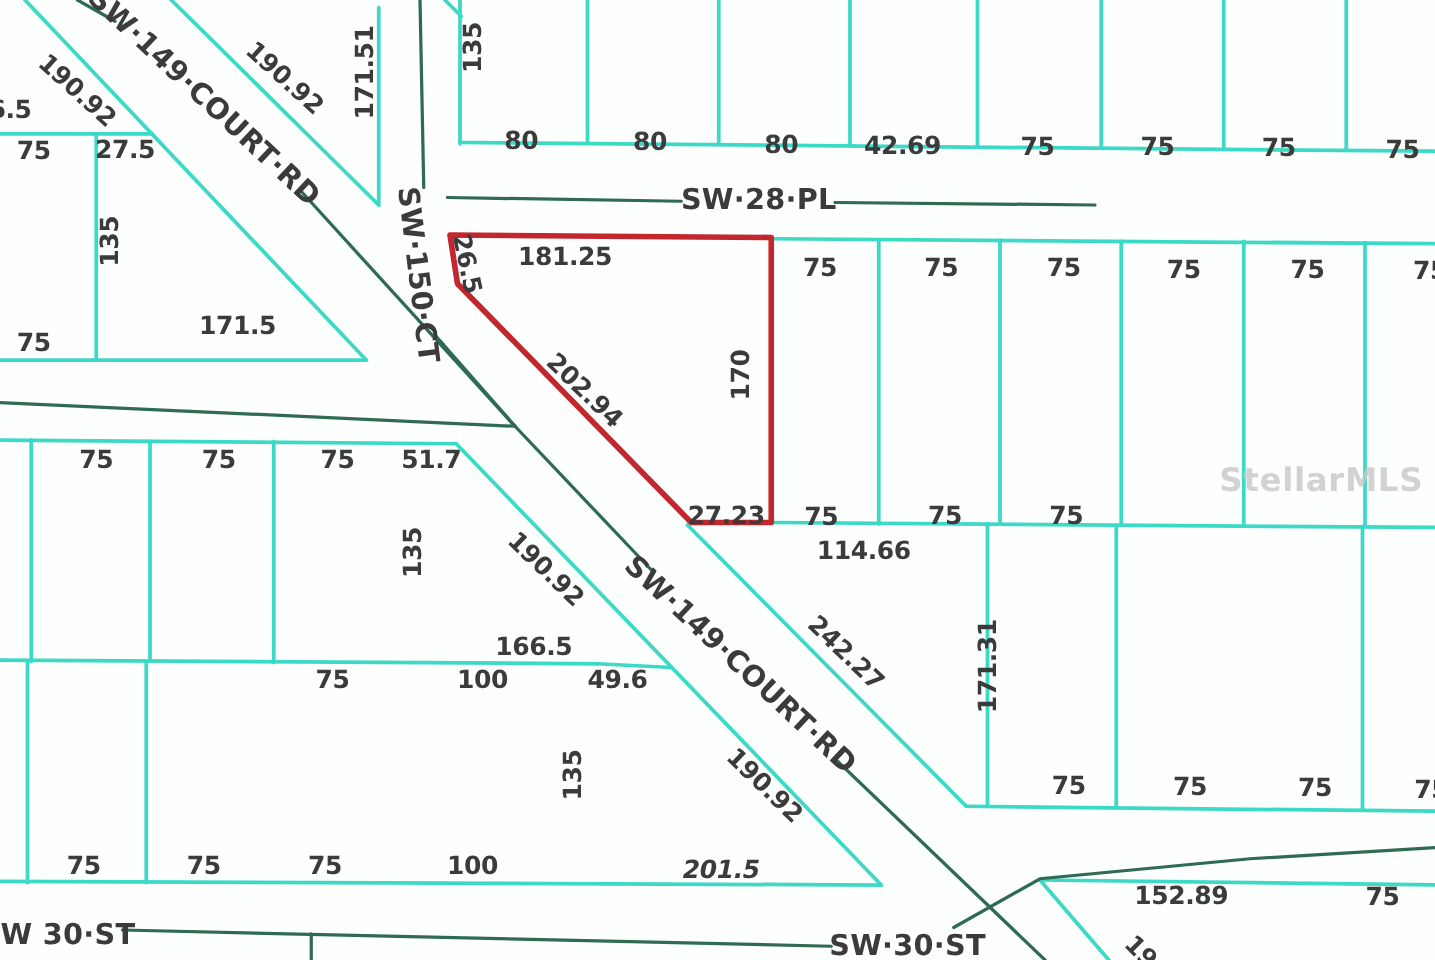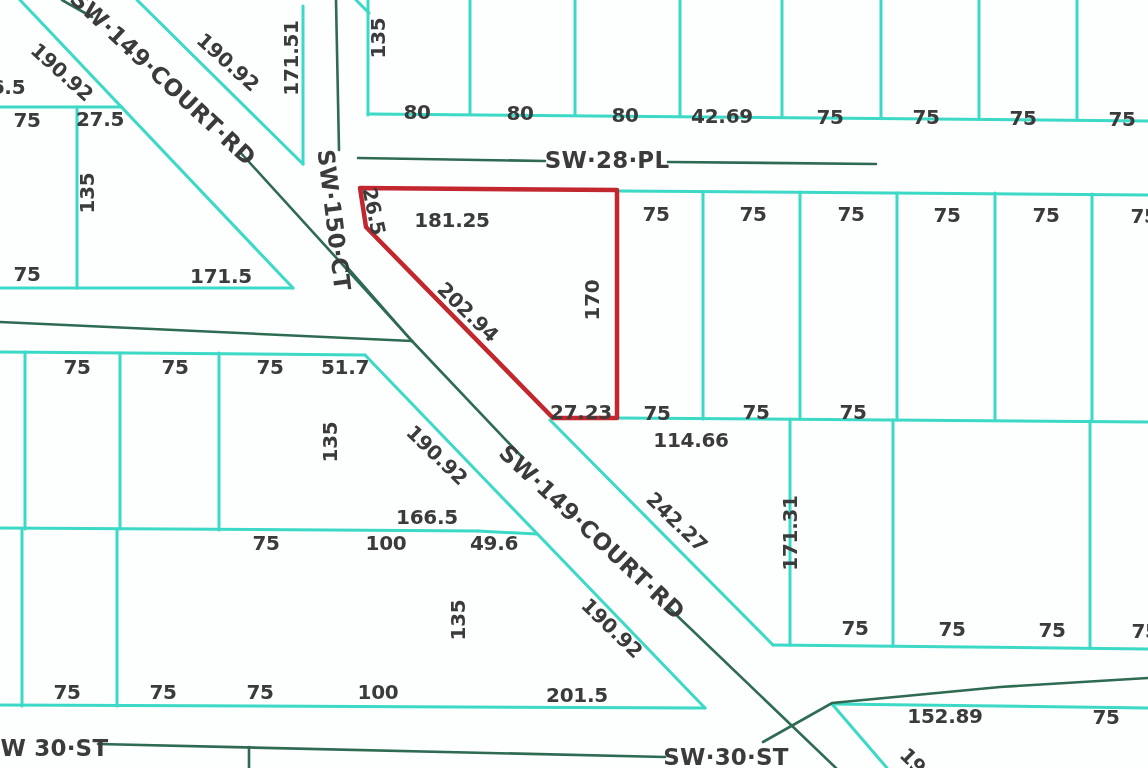--- a/index.html
+++ b/index.html
@@ -90,40 +90,40 @@
       <span class="lbl street" style="left: 607px; top: 160px; transform: translate(-50%, -50%) rotate(0deg);">SW·28·PL</span>
       <span class="lbl street" style="left: 592px; top: 532px; transform: translate(-50%, -50%) rotate(43deg);">SW·149·COURT·RD</span>
       <span class="lbl street" style="left: 46px; top: 748px; transform: translate(-50%, -50%) rotate(0deg);">SW 30·ST</span>
       <span class="lbl street" style="left: 726px; top: 757px; transform: translate(-50%, -50%) rotate(0deg);">SW·30·ST</span>
       <span class="lbl dim" style="left: 62px; top: 72px; transform: translate(-50%, -50%) rotate(42deg);">190.92</span>
       <span class="lbl dim" style="left: 8px; top: 87px; transform: translate(-50%, -50%) rotate(0deg);">6.5</span>
       <span class="lbl dim" style="left: 27px; top: 120px; transform: translate(-50%, -50%) rotate(0deg);">75</span>
       <span class="lbl dim" style="left: 100px; top: 119px; transform: translate(-50%, -50%) rotate(0deg);">27.5</span>
       <span class="lbl dim" style="left: 87px; top: 193px; transform: translate(-50%, -50%) rotate(-90deg);">135</span>
       <span class="lbl dim" style="left: 27px; top: 274px; transform: translate(-50%, -50%) rotate(0deg);">75</span>
-      <span class="lbl dim" style="left: 190px; top: 276px; transform: translate(-50%, -50%) rotate(0deg); margin-left: 31px;">171.5</span>
+      <span class="lbl dim" style="left: 190px; top: 260px; transform: translate(-50%, -50%) rotate(0deg);">171.5</span>
       <span class="lbl dim" style="left: 228px; top: 62px; transform: translate(-50%, -50%) rotate(42deg);">190.92</span>
       <span class="lbl dim" style="left: 291px; top: 58px; transform: translate(-50%, -50%) rotate(-90deg);">171.51</span>
       <span class="lbl dim" style="left: 378px; top: 38px; transform: translate(-50%, -50%) rotate(-90deg);">135</span>
       <span class="lbl dim" style="left: 417px; top: 112px; transform: translate(-50%, -50%) rotate(0deg);">80</span>
       <span class="lbl dim" style="left: 520px; top: 113px; transform: translate(-50%, -50%) rotate(0deg);">80</span>
       <span class="lbl dim" style="left: 625px; top: 115px; transform: translate(-50%, -50%) rotate(0deg);">80</span>
       <span class="lbl dim" style="left: 722px; top: 116px; transform: translate(-50%, -50%) rotate(0deg);">42.69</span>
       <span class="lbl dim" style="left: 830px; top: 117px; transform: translate(-50%, -50%) rotate(0deg);">75</span>
       <span class="lbl dim" style="left: 926px; top: 117px; transform: translate(-50%, -50%) rotate(0deg);">75</span>
       <span class="lbl dim" style="left: 1023px; top: 118px; transform: translate(-50%, -50%) rotate(0deg);">75</span>
       <span class="lbl dim" style="left: 1122px; top: 119px; transform: translate(-50%, -50%) rotate(0deg);">75</span>
       <span class="lbl dim" style="left: 656px; top: 214px; transform: translate(-50%, -50%) rotate(0deg);">75</span>
       <span class="lbl dim" style="left: 753px; top: 214px; transform: translate(-50%, -50%) rotate(0deg);">75</span>
       <span class="lbl dim" style="left: 851px; top: 214px; transform: translate(-50%, -50%) rotate(0deg);">75</span>
       <span class="lbl dim" style="left: 947px; top: 215px; transform: translate(-50%, -50%) rotate(0deg);">75</span>
       <span class="lbl dim" style="left: 1046px; top: 215px; transform: translate(-50%, -50%) rotate(0deg);">75</span>
       <span class="lbl dim" style="left: 1144px; top: 216px; transform: translate(-50%, -50%) rotate(0deg);">75</span>
       <span class="lbl dim" style="left: 374px; top: 211px; transform: translate(-50%, -50%) rotate(78deg);">26.5</span>
-      <span class="lbl dim" style="left: 452px; top: 220px; transform: translate(-50%, -50%) rotate(0deg);">181.25</span>
+      <span class="lbl dim" style="left: 452px; top: 205px; transform: translate(-50%, -50%) rotate(0deg);">181.25</span>
       <span class="lbl dim" style="left: 468px; top: 312px; transform: translate(-50%, -50%) rotate(44deg);">202.94</span>
       <span class="lbl dim" style="left: 592px; top: 300px; transform: translate(-50%, -50%) rotate(-90deg);">170</span>
       <span class="lbl dim" style="left: 581px; top: 412px; transform: translate(-50%, -50%) rotate(0deg);">27.23</span>
       <span class="lbl dim" style="left: 77px; top: 367px; transform: translate(-50%, -50%) rotate(0deg);">75</span>
       <span class="lbl dim" style="left: 175px; top: 367px; transform: translate(-50%, -50%) rotate(0deg);">75</span>
       <span class="lbl dim" style="left: 270px; top: 367px; transform: translate(-50%, -50%) rotate(0deg);">75</span>
       <span class="lbl dim" style="left: 345px; top: 367px; transform: translate(-50%, -50%) rotate(0deg);">51.7</span>
       <span class="lbl dim" style="left: 330px; top: 442px; transform: translate(-50%, -50%) rotate(-90deg);">135</span>
       <span class="lbl dim" style="left: 437px; top: 455px; transform: translate(-50%, -50%) rotate(44deg);">190.92</span>
       <span class="lbl dim" style="left: 427px; top: 517px; transform: translate(-50%, -50%) rotate(0deg);">166.5</span>
@@ -135,23 +135,24 @@
       <span class="lbl dim" style="left: 756px; top: 412px; transform: translate(-50%, -50%) rotate(0deg);">75</span>
       <span class="lbl dim" style="left: 853px; top: 412px; transform: translate(-50%, -50%) rotate(0deg);">75</span>
       <span class="lbl dim" style="left: 677px; top: 522px; transform: translate(-50%, -50%) rotate(44deg);">242.27</span>
       <span class="lbl dim" style="left: 790px; top: 533px; transform: translate(-50%, -50%) rotate(-90deg);">171.31</span>
       <span class="lbl dim" style="left: 612px; top: 628px; transform: translate(-50%, -50%) rotate(44deg);">190.92</span>
       <span class="lbl dim" style="left: 458px; top: 620px; transform: translate(-50%, -50%) rotate(-90deg);">135</span>
       <span class="lbl dim" style="left: 67px; top: 692px; transform: translate(-50%, -50%) rotate(0deg);">75</span>
       <span class="lbl dim" style="left: 163px; top: 692px; transform: translate(-50%, -50%) rotate(0deg);">75</span>
       <span class="lbl dim" style="left: 260px; top: 692px; transform: translate(-50%, -50%) rotate(0deg);">75</span>
       <span class="lbl dim" style="left: 378px; top: 692px; transform: translate(-50%, -50%) rotate(0deg);">100</span>
-      <span class="lbl dim" style="left: 577px; top: 695px; transform: translate(-50%, -50%) rotate(0deg);">201.5</span>
+      <span class="lbl dim" style="left: 577px; top: 695px; transform: translate(-50%, -50%) rotate(0deg); font-style: italic;">201.5</span>
       <span class="lbl dim" style="left: 855px; top: 628px; transform: translate(-50%, -50%) rotate(0deg);">75</span>
       <span class="lbl dim" style="left: 952px; top: 629px; transform: translate(-50%, -50%) rotate(0deg);">75</span>
       <span class="lbl dim" style="left: 1052px; top: 630px; transform: translate(-50%, -50%) rotate(0deg);">75</span>
       <span class="lbl dim" style="left: 1145px; top: 631px; transform: translate(-50%, -50%) rotate(0deg);">75</span>
       <span class="lbl dim" style="left: 945px; top: 716px; transform: translate(-50%, -50%) rotate(0deg);">152.89</span>
       <span class="lbl dim" style="left: 1106px; top: 717px; transform: translate(-50%, -50%) rotate(0deg);">75</span>
       <span class="lbl dim" style="left: 913px; top: 761px; transform: translate(-50%, -50%) rotate(45deg);">19</span>
     </div>
 
+  <span class="watermark" style="left:1057px;top:385px;">StellarMLS</span>
 </div>
 
 </body></html>

